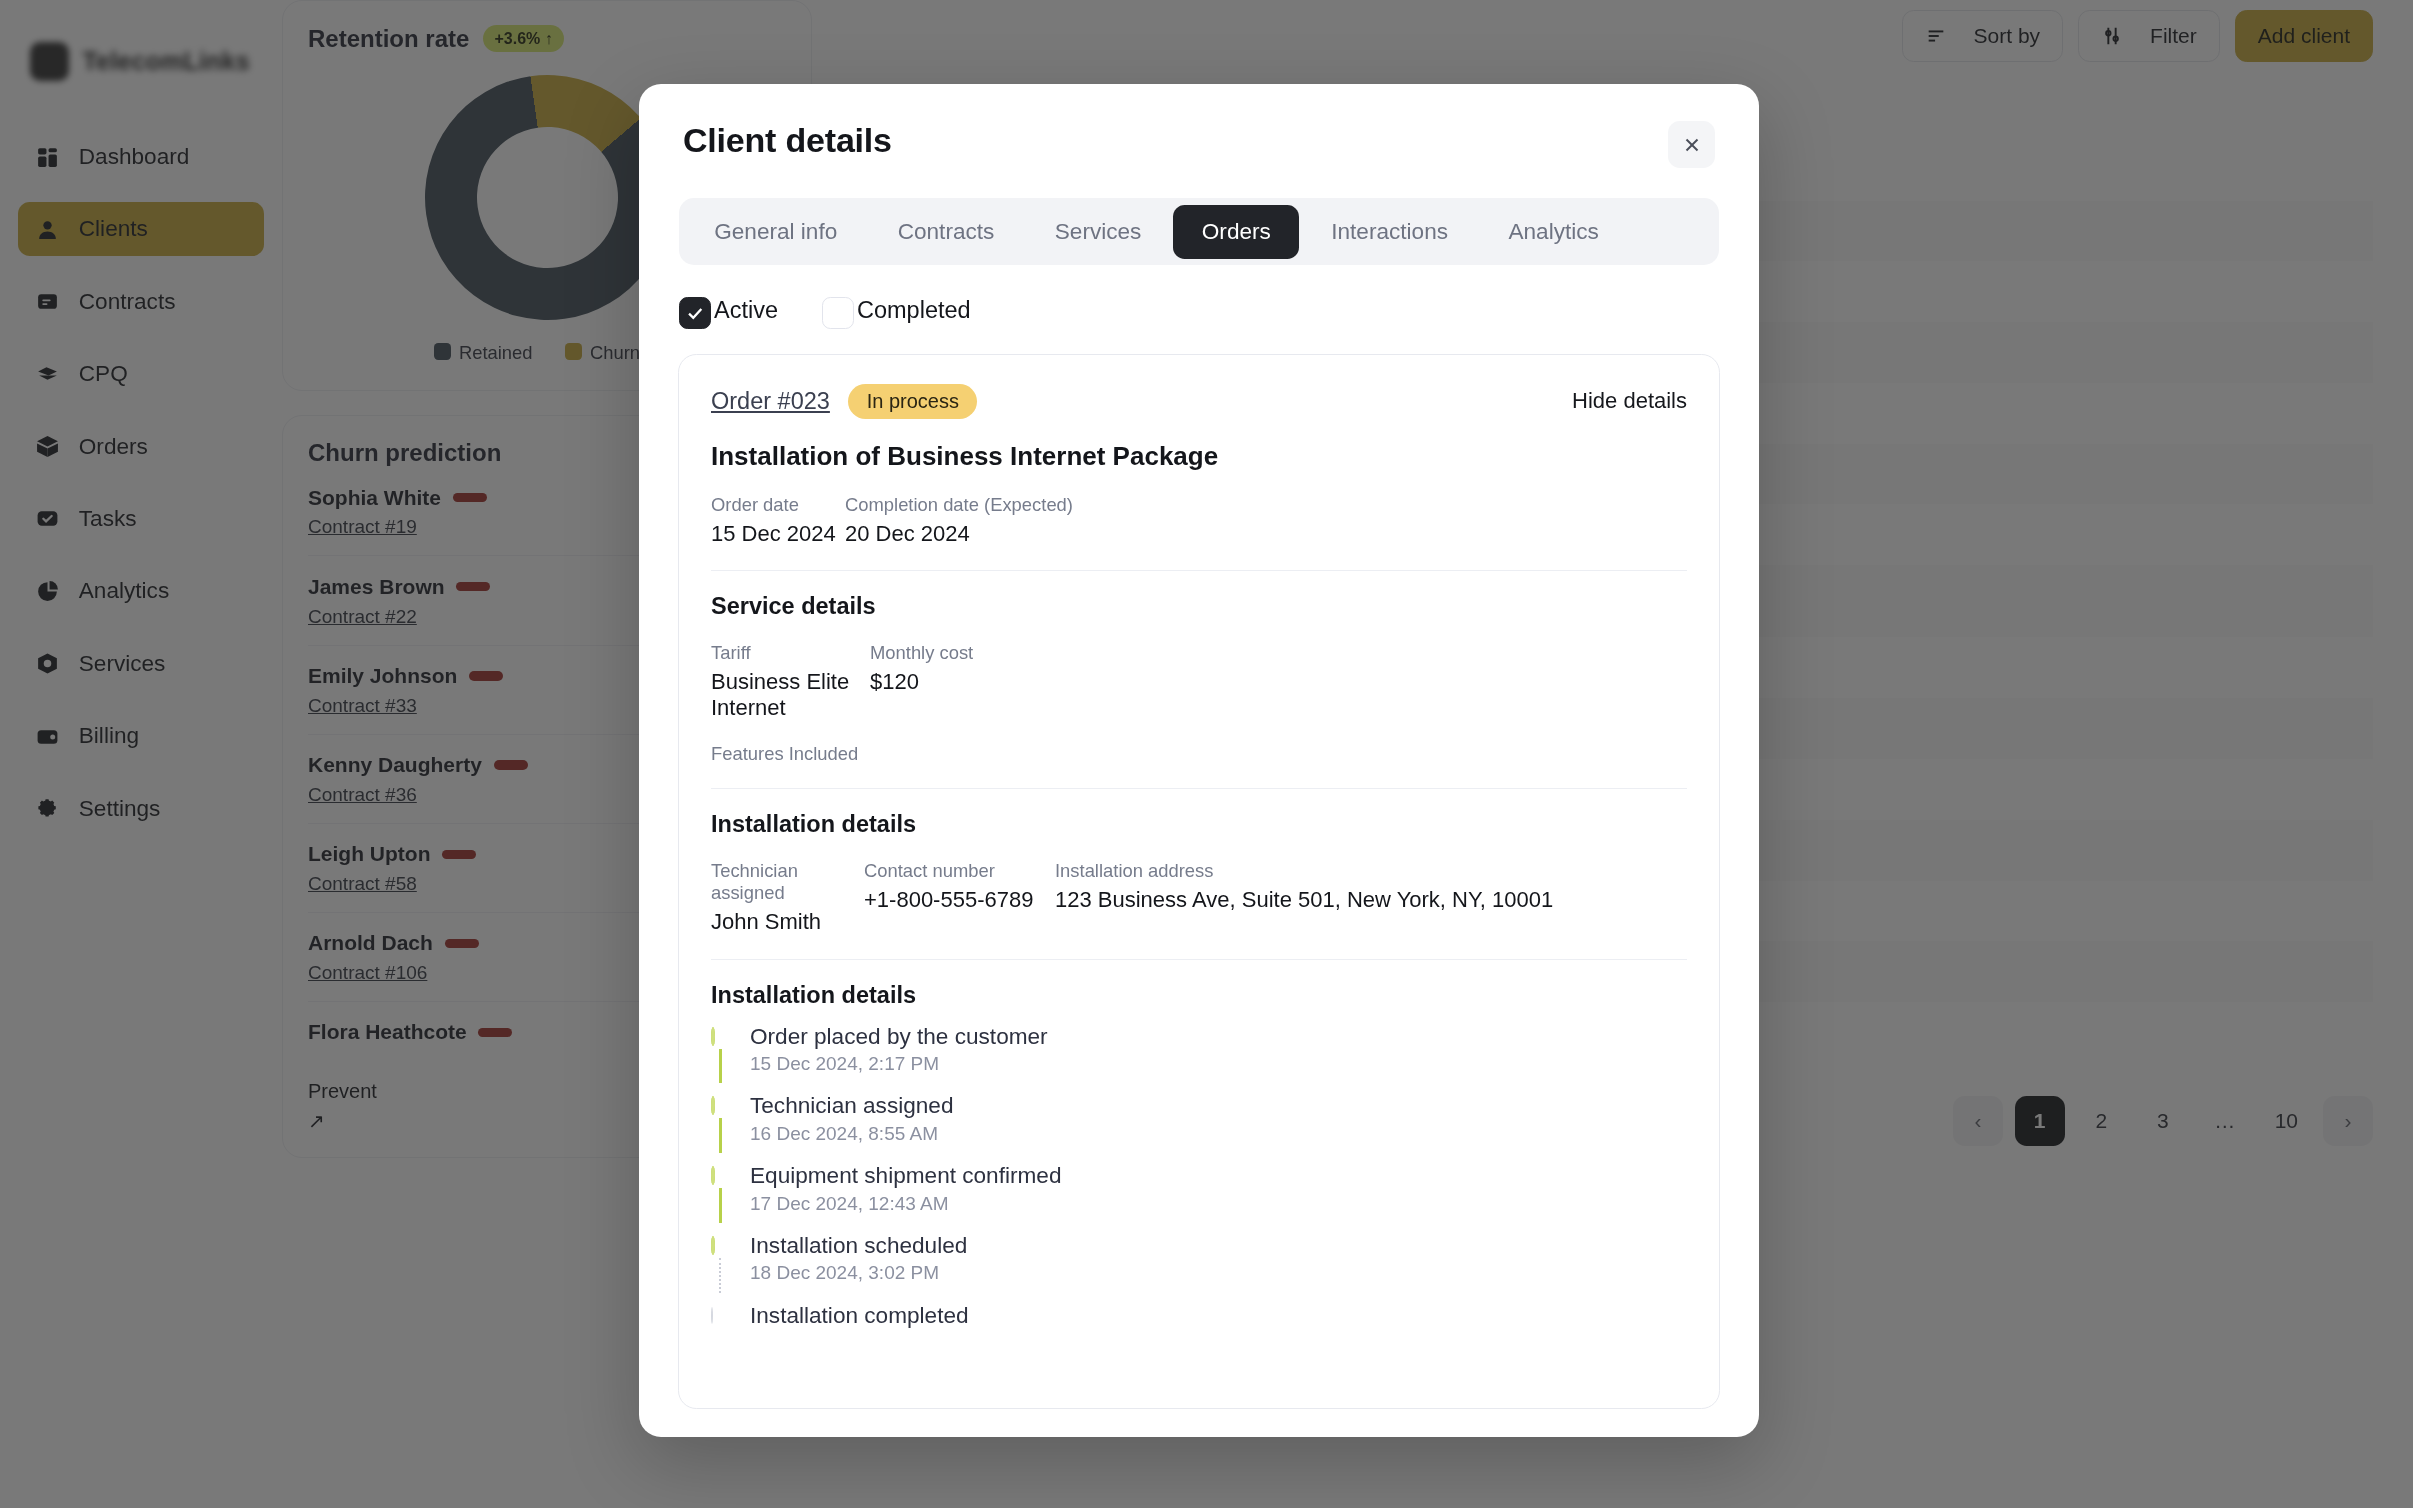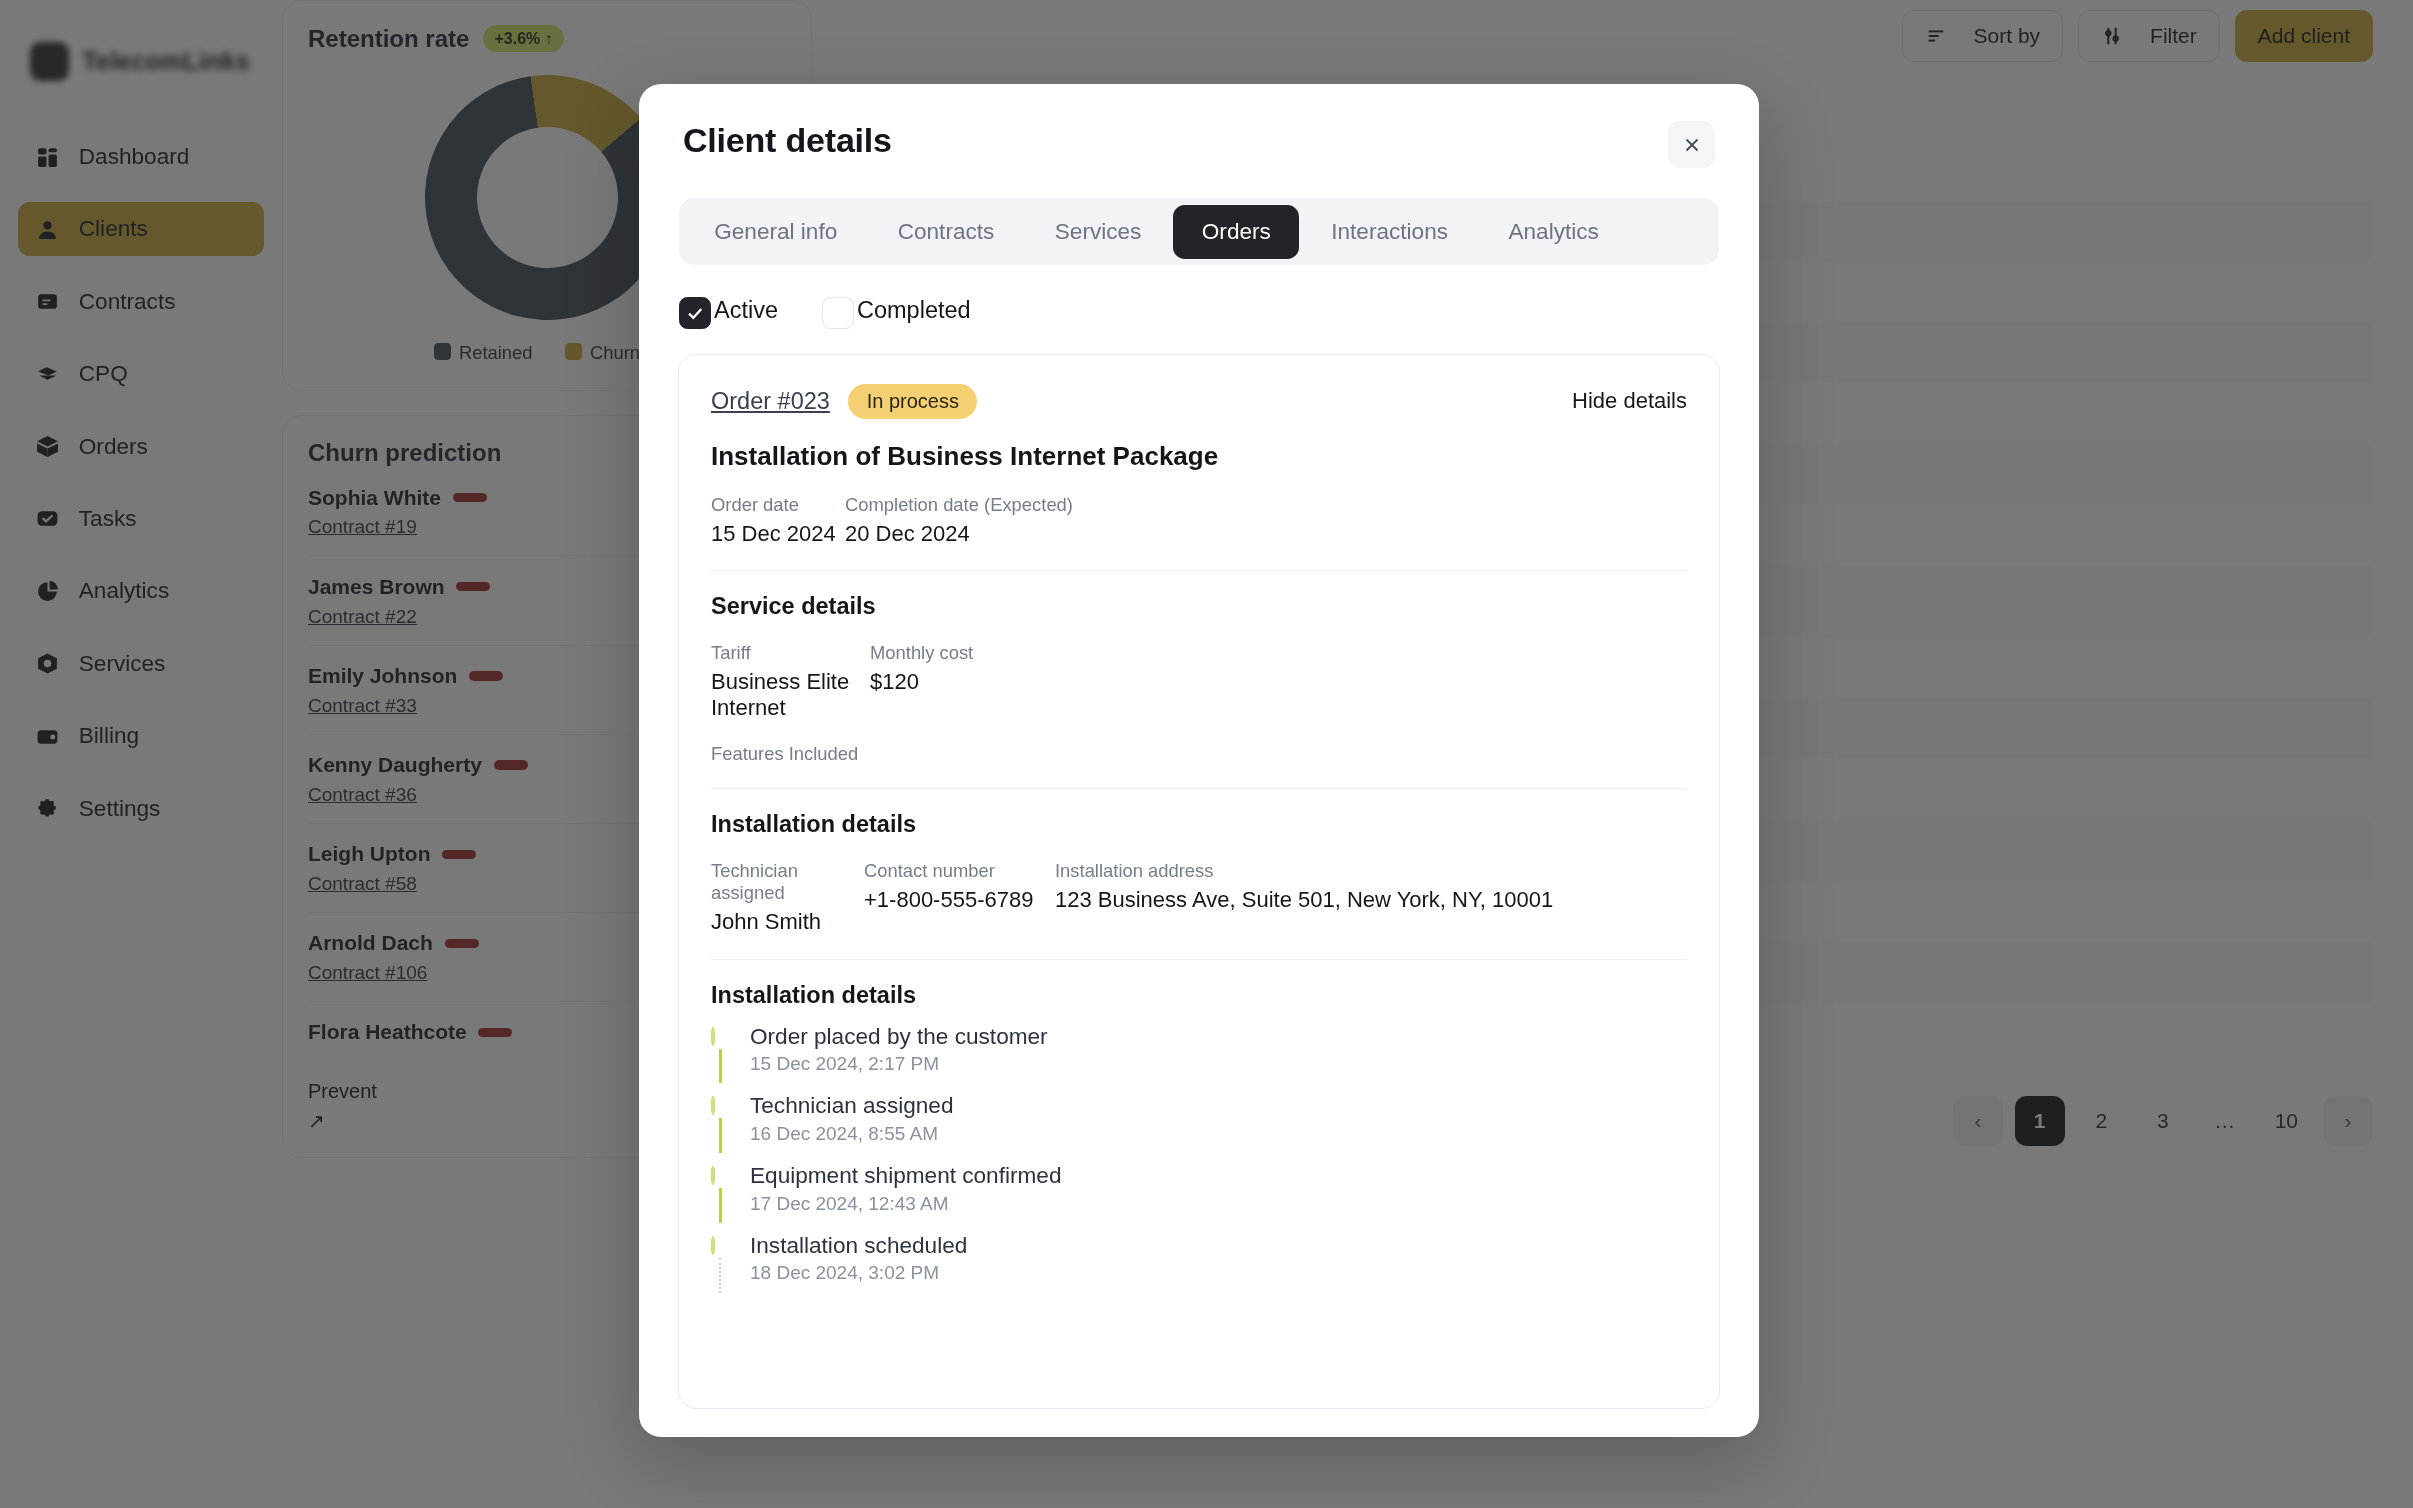--- a/index.html
+++ b/index.html
@@ -734,18 +734,24 @@
               <span class="tl-time">17 Dec 2024, 12:43 AM</span>
             </span>
           </div>
           <div class="tl-item">
             <span class="tl-marker"><span class="tl-dot"></span><span class="tl-line dashed"></span></span>
             <span class="tl-body">
               <span class="tl-title">Installation scheduled</span>
               <span class="tl-time">18 Dec 2024, 3:02 PM</span>
             </span>
           </div>
+          <div class="tl-item">
+            <span class="tl-marker"><span class="tl-dot empty"></span></span>
+            <span class="tl-body">
+              <span class="tl-title">Installation completed</span>
+            </span>
+          </div>
         </div>
 
     </div>
   </div>
 </div>
 
 
 </body></html>

